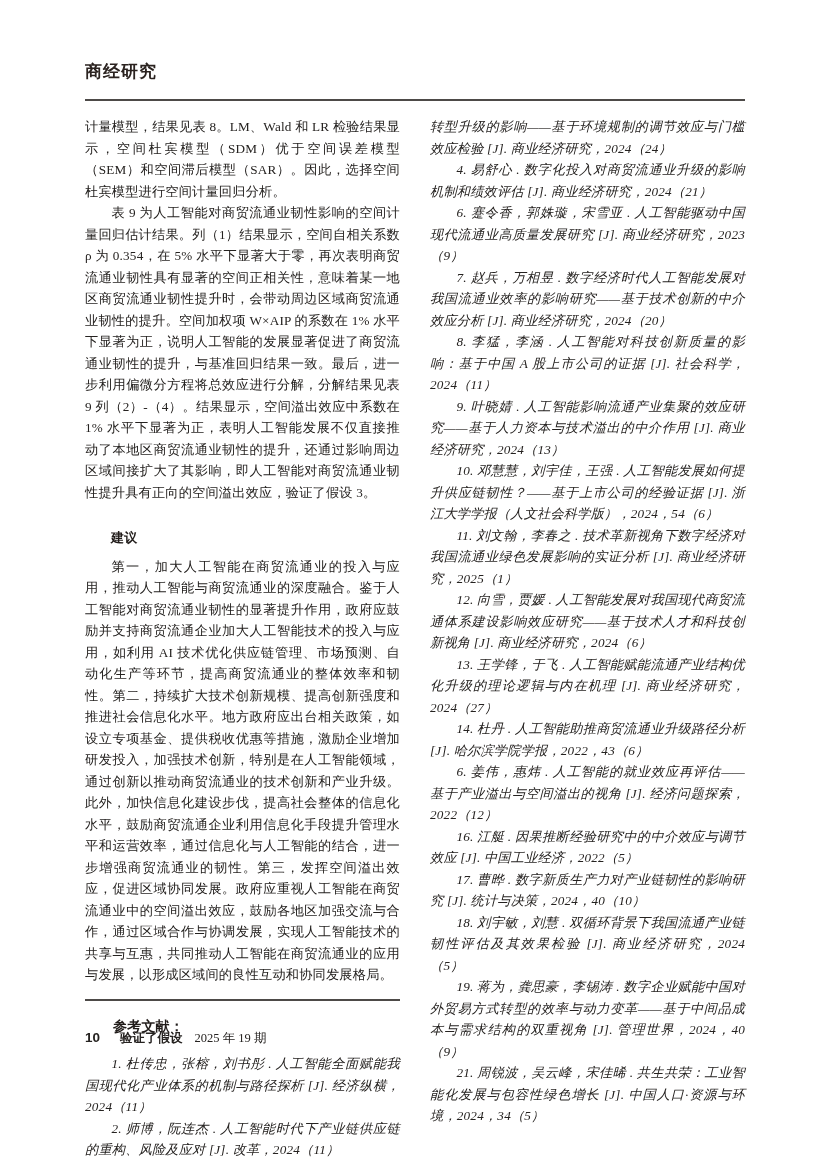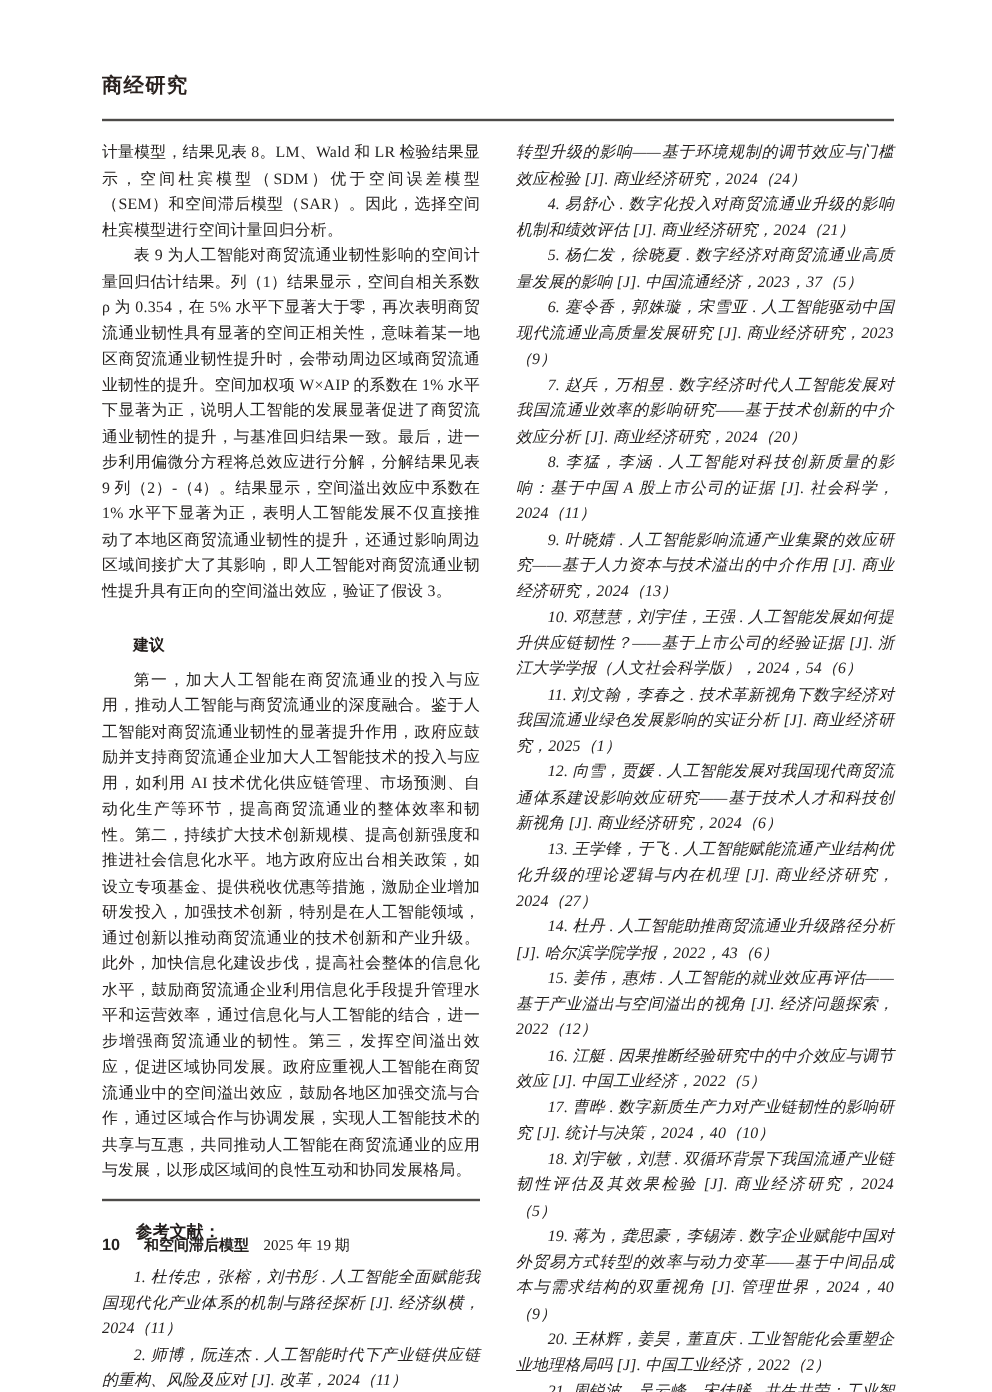--- a/index.html
+++ b/index.html
@@ -125,59 +125,57 @@
           <p class="ref-item">3. 张慧妍，李欢 . 产业智能化发展对商贸流通业绿色</p>
         </div>
     </div>
 
     <div class="col">
       <p class="ref-cont">转型升级的影响——基于环境规制的调节效应与门槛效应检验 [J]. 商业经济研究，2024（24）</p>
       <div>
 
           <p class="ref-item">4. 易舒心 . 数字化投入对商贸流通业升级的影响机制和绩效评估 [J]. 商业经济研究，2024（21）</p>
 
-          <p class="ref-item">5. 杨仁发，徐晓夏 . 数字经济对商贸流通业高质量发展的影响 [J]. 中国流通经济，2023，37（5）</p>
 
           <p class="ref-item">6. 蹇令香，郭姝璇，宋雪亚 . 人工智能驱动中国现代流通业高质量发展研究 [J]. 商业经济研究，2023（9）</p>
 
           <p class="ref-item">7. 赵兵，万相昱 . 数字经济时代人工智能发展对我国流通业效率的影响研究——基于技术创新的中介效应分析 [J]. 商业经济研究，2024（20）</p>
 
           <p class="ref-item">8. 李猛，李涵 . 人工智能对科技创新质量的影响：基于中国 A 股上市公司的证据 [J]. 社会科学，2024（11）</p>
 
           <p class="ref-item">9. 叶晓婧 . 人工智能影响流通产业集聚的效应研究——基于人力资本与技术溢出的中介作用 [J]. 商业经济研究，2024（13）</p>
 
           <p class="ref-item">10. 邓慧慧，刘宇佳，王强 . 人工智能发展如何提升供应链韧性？——基于上市公司的经验证据 [J]. 浙江大学学报（人文社会科学版），2024，54（6）</p>
 
           <p class="ref-item">11. 刘文翰，李春之 . 技术革新视角下数字经济对我国流通业绿色发展影响的实证分析 [J]. 商业经济研究，2025（1）</p>
 
           <p class="ref-item">12. 向雪，贾媛 . 人工智能发展对我国现代商贸流通体系建设影响效应研究——基于技术人才和科技创新视角 [J]. 商业经济研究，2024（6）</p>
 
           <p class="ref-item">13. 王学锋，于飞 . 人工智能赋能流通产业结构优化升级的理论逻辑与内在机理 [J]. 商业经济研究，2024（27）</p>
 
           <p class="ref-item">14. 杜丹 . 人工智能助推商贸流通业升级路径分析 [J]. 哈尔滨学院学报，2022，43（6）</p>
 
-          <p class="ref-item">15. 姜伟，惠炜 . 人工智能的就业效应再评估——基于产业溢出与空间溢出的视角 [J]. 经济问题探索，2022（12）</p>
+          <p class="ref-item">6. 姜伟，惠炜 . 人工智能的就业效应再评估——基于产业溢出与空间溢出的视角 [J]. 经济问题探索，2022（12）</p>
 
           <p class="ref-item">16. 江艇 . 因果推断经验研究中的中介效应与调节效应 [J]. 中国工业经济，2022（5）</p>
 
           <p class="ref-item">17. 曹晔 . 数字新质生产力对产业链韧性的影响研究 [J]. 统计与决策，2024，40（10）</p>
 
           <p class="ref-item">18. 刘宇敏，刘慧 . 双循环背景下我国流通产业链韧性评估及其效果检验 [J]. 商业经济研究，2024（5）</p>
 
           <p class="ref-item">19. 蒋为，龚思豪，李锡涛 . 数字企业赋能中国对外贸易方式转型的效率与动力变革——基于中间品成本与需求结构的双重视角 [J]. 管理世界，2024，40（9）</p>
 
-          <p class="ref-item">20. 王林辉，姜昊，董直庆 . 工业智能化会重塑企业地理格局吗 [J]. 中国工业经济，2022（2）</p>
 
           <p class="ref-item">21. 周锐波，吴云峰，宋佳晞 . 共生共荣：工业智能化发展与包容性绿色增长 [J]. 中国人口·资源与环境，2024，34（5）</p>
 
         </div>
 
     </div>
 
   </div>
 
   <div class="footer">
     <span class="page-num">10</span>
-    <span class="journal">和空间滞后模型</span>
+    <span class="journal">验证了假设</span>
     <span class="issue">2025 年 19 期</span>
   </div>
 
 </div>
 
 </body></html>

